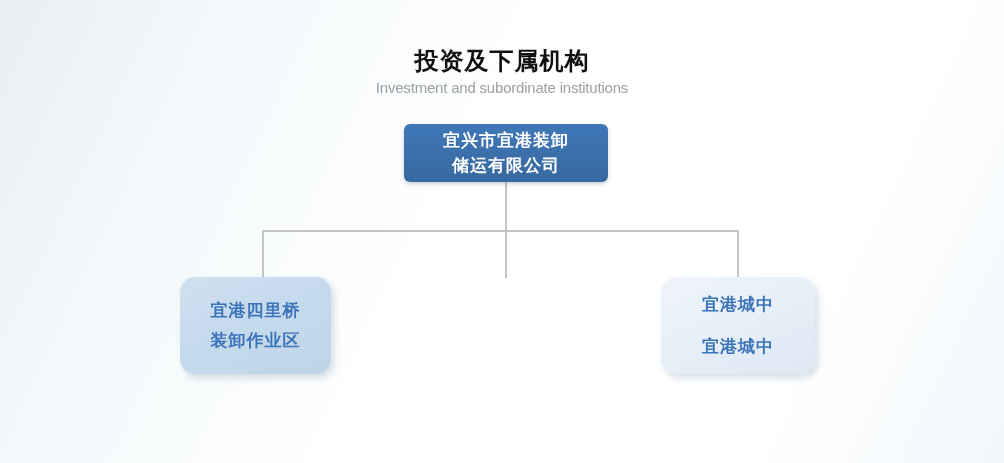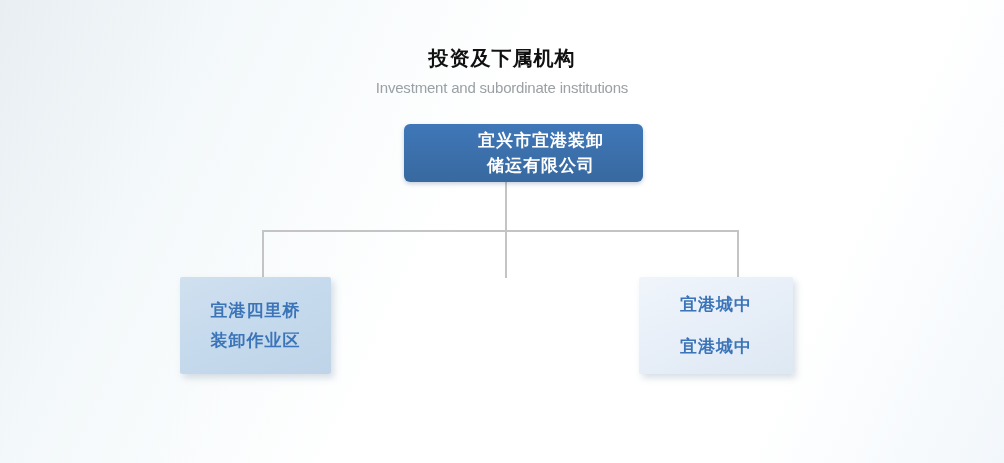--- a/index.html
+++ b/index.html
@@ -11,21 +11,21 @@
     height: 463px;
     overflow: hidden;
     background: linear-gradient(115deg, #e8eef2 0%, #f3f8fa 18%, #ffffff 46%, #ffffff 78%, #f2f7fb 100%);
   }
 
   .page-title {
     position: absolute;
     left: 0; top: 45px;
     width: 100%;
     text-align: center;
-    font-size: 20px;
+    font-size: 24px;
     font-weight: bold;
     color: #111111;
     letter-spacing: 1px;
   }
 
   .page-subtitle {
     position: absolute;
     left: 0; top: 79px;
     width: 100%;
     text-align: center;
@@ -56,46 +56,45 @@
     display: flex;
     flex-direction: column;
     align-items: center;
     justify-content: center;
     color: #ffffff;
     font-size: 17px;
     font-weight: bold;
     line-height: 25px;
     letter-spacing: 1px;
     text-align: center;
-    padding-left: 35px;
   }
 
   
   .child-box {
     position: absolute;
     top: 277px;
     height: 97px;
-    border-radius: 2px;
+    border-radius: 15px;
     box-shadow: 3px 4px 7px rgba(110, 135, 165, 0.28);
     display: flex;
     flex-direction: column;
     align-items: center;
     justify-content: center;
     color: #3b74b8;
     font-size: 17px;
     font-weight: bold;
     line-height: 30px;
     letter-spacing: 1px;
     text-align: center;
   }
   .child-0 { left: 180px; width: 151px;
              background: linear-gradient(155deg, #d0e0ef 0%, #c6daed 45%, #c0d4e9 100%); }
   .child-1 { left: 421px; width: 156px;
              background: linear-gradient(155deg, #e0eaf6 0%, #d7e4f2 45%, #cdddee 100%); }
-  .child-2 { left: 639px; width: 154px;
+  .child-2 { left: 661px; width: 154px;
              background: linear-gradient(155deg, #f0f5fb 0%, #e8eff8 45%, #dde8f3 100%); gap: 12px; }
 </style>
 </head>
 <body>
 
 <div class="canvas">
 
   <div class="page-title">投资及下属机构</div>
   <div class="page-subtitle">Investment and subordinate institutions</div>
 

